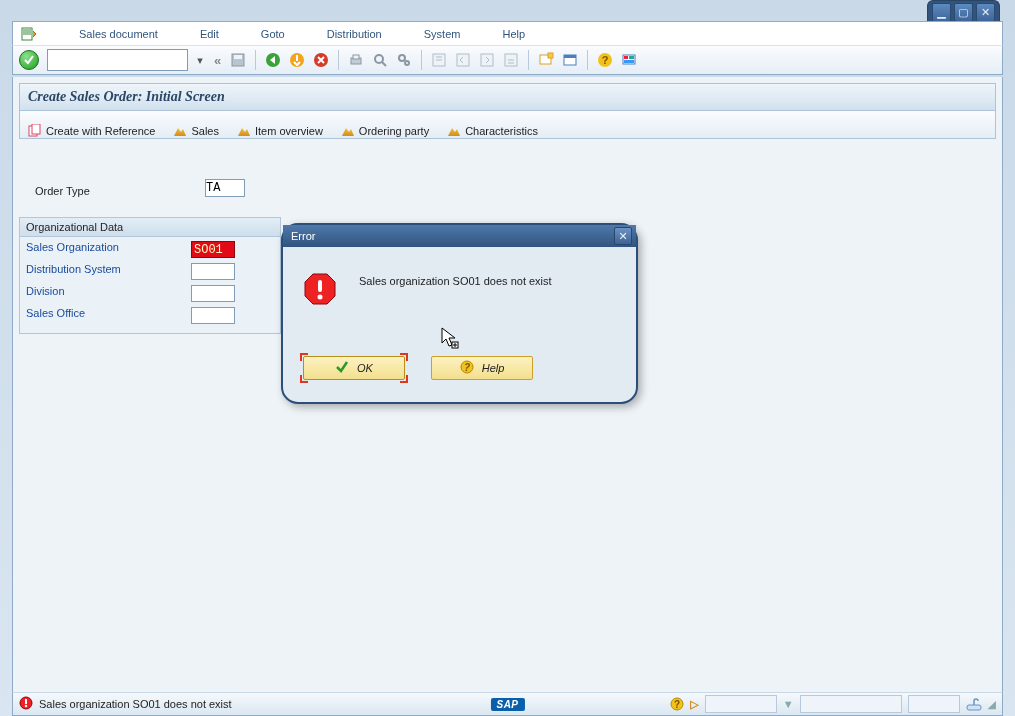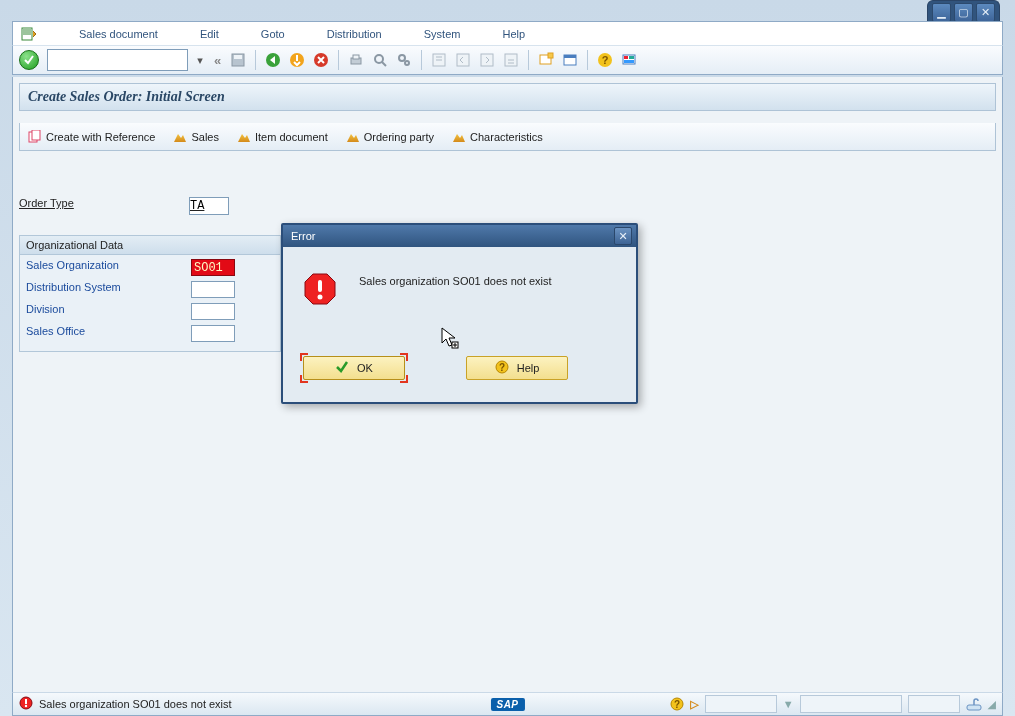--- a/index.html
+++ b/index.html
@@ -31,46 +31,46 @@
   .command-box{width:135px;height:18px;border:1px solid #7f9db9;background:#fff;margin-right:2px;}
   .tb-dd{width:16px;height:20px;display:flex;align-items:center;justify-content:center;color:#555;cursor:pointer;}
   .tb-sep{width:1px;height:20px;background:#b7c9da;margin:0 4px;}
   .tb-btn{width:22px;height:22px;display:flex;align-items:center;justify-content:center;cursor:pointer;border-radius:2px;}
   .tb-btn svg{display:block;}
   .tb-double-lt{color:#888;font-weight:bold;font-size:13px;margin:0 4px;}
 
   
   .content{position:absolute;top:77px;left:12px;right:12px;bottom:22px;background:var(--inner-bg);border:1px solid var(--frame-border);border-top:none;}
   .page-title{margin:6px 6px 0 6px;height:26px;background:linear-gradient(#eef5fb,#d2e1ee);border:1px solid #aec3d6;display:flex;align-items:center;padding:0 8px;font-size:14px;font-weight:bold;font-style:italic;font-family:Georgia,serif;color:#2a4765;}
-  .app-toolbar{margin:12px 6px;height:27px;background:linear-gradient(#fafcfe,#e4edf5);border:1px solid #aec3d6;border-top:none;display:flex;align-items:center;gap:18px;padding:0 8px;}
+  .app-toolbar{margin:0 6px;height:27px;background:linear-gradient(#fafcfe,#e4edf5);border:1px solid #aec3d6;border-top:none;display:flex;align-items:flex-end;gap:18px;padding:0 8px;}
   .app-tb-item{display:flex;align-items:center;gap:4px;cursor:pointer;color:#222;}
   .icon-box{width:14px;height:14px;display:flex;align-items:center;justify-content:center;}
 
   .body-area{margin:6px;}
-  .field-row{display:flex;align-items:flex-start;margin:4px 0;text-decoration:underline;}
+  .field-row{display:flex;align-items:flex-end;margin:4px 16px;}
   .field-row .label{width:170px;color:#222;}
   .field-row input{width:38px;height:16px;border:1px solid #7f9db9;font-family:'Courier New',monospace;font-size:12px;padding:0 0;}
   .group{margin-top:20px;width:260px;border:1px solid var(--group-border);background:#eaf1f7;}
   .group-title{background:linear-gradient(#e3edf5,#cedeec);border-bottom:1px solid var(--group-border);padding:3px 6px;}
   .group-body{padding:4px 6px;}
   .grow{display:flex;align-items:flex-start;height:22px;}
   .grow .lbl{width:165px;color:var(--link);}
   .grow input{width:38px;height:15px;border:1px solid #7f9db9;font-family:'Courier New',monospace;font-size:12px;padding:0 2px;}
   .grow input.err{background:#e20a16;color:#fef9c3;border-color:#8a0810;}
 
   
   .overlay{position:absolute;inset:0;}
-  .dialog{position:absolute;left:281px;top:223px;width:353px;border:2px solid #2b4e7a;border-radius:2px;background:#e3ebf2;box-shadow:3px 3px 8px rgba(0,0,0,.3);}
+  .dialog{position:absolute;left:281px;top:223px;width:353px;border:2px solid #2b4e7a;border-radius:17px;background:#e3ebf2;box-shadow:3px 3px 8px rgba(0,0,0,.3);}
   .dlg-title{height:22px;background:linear-gradient(#4f79aa,#30547f);display:flex;align-items:center;justify-content:space-between;padding:0 4px 0 8px;color:#fff;font-size:11px;}
   .dlg-close{width:16px;height:16px;background:linear-gradient(#6b93c2,#3d6394);border:1px solid #2a476b;border-radius:2px;display:flex;align-items:center;justify-content:center;color:#e8f0f8;font-size:11px;cursor:pointer;}
   .dlg-body{padding:25px 20px 12px 20px;}
   .dlg-msg-row{display:flex;align-items:flex-start;gap:22px;}
   .stop-icon svg{display:block;}
   .dlg-text{padding-top:3px;}
-  .dlg-buttons{display:flex;gap:61px;margin-top:50px;padding:0 0 10px 0;}
+  .dlg-buttons{display:flex;gap:26px;margin-top:50px;padding:0 0 10px 0;font-style:italic;}
   .dlg-btn{position:relative;width:100px;height:22px;background:linear-gradient(#fcf2c0,#f3df8e);border:1px solid var(--button-yellow-border);border-radius:2px;display:flex;align-items:center;justify-content:center;gap:8px;cursor:pointer;}
   .dlg-btn.default{box-shadow:inset 0 0 0 0;border-color:#b68f1a;}
   .default-marker{position:absolute;width:6px;height:6px;border:2px solid #e2351f;}
   .dm-tl{top:-4px;left:-4px;border-right:none;border-bottom:none;}
   .dm-tr{top:-4px;right:-4px;border-left:none;border-bottom:none;}
   .dm-bl{bottom:-4px;left:-4px;border-right:none;border-top:none;}
   .dm-br{bottom:-4px;right:-4px;border-left:none;border-top:none;}
 
   
   .status{position:absolute;left:12px;right:12px;bottom:0;height:22px;background:linear-gradient(#f5f9fc,#dbe7f1);border:1px solid var(--frame-border);border-top:1px solid #cad9e7;display:flex;align-items:center;justify-content:space-between;padding:0 6px;}
@@ -247,21 +247,21 @@
             </svg>
           </span>
         <span>Sales</span>
       </span>
       <span class="app-tb-item">
         <span class="icon-box">
             <svg width="14" height="12">
               <path class="mountain" d="M1 11L5 3l3 4 2-3 3 7z"></path>
             </svg>
           </span>
-        <span>Item document</span>
+        <span>Item overview</span>
       </span>
       <span class="app-tb-item">
         <span class="icon-box">
             <svg width="14" height="12">
               <path class="mountain" d="M1 11L5 3l3 4 2-3 3 7z"></path>
             </svg>
           </span>
         <span>Ordering party</span>
       </span>
       <span class="app-tb-item">

